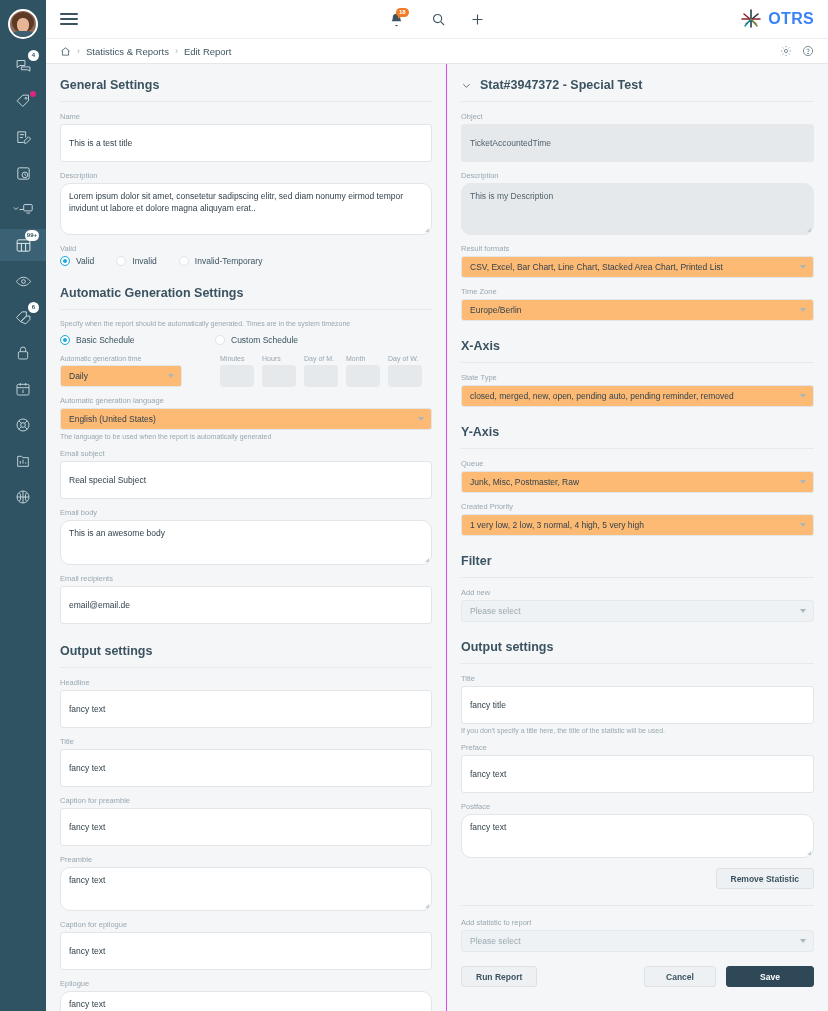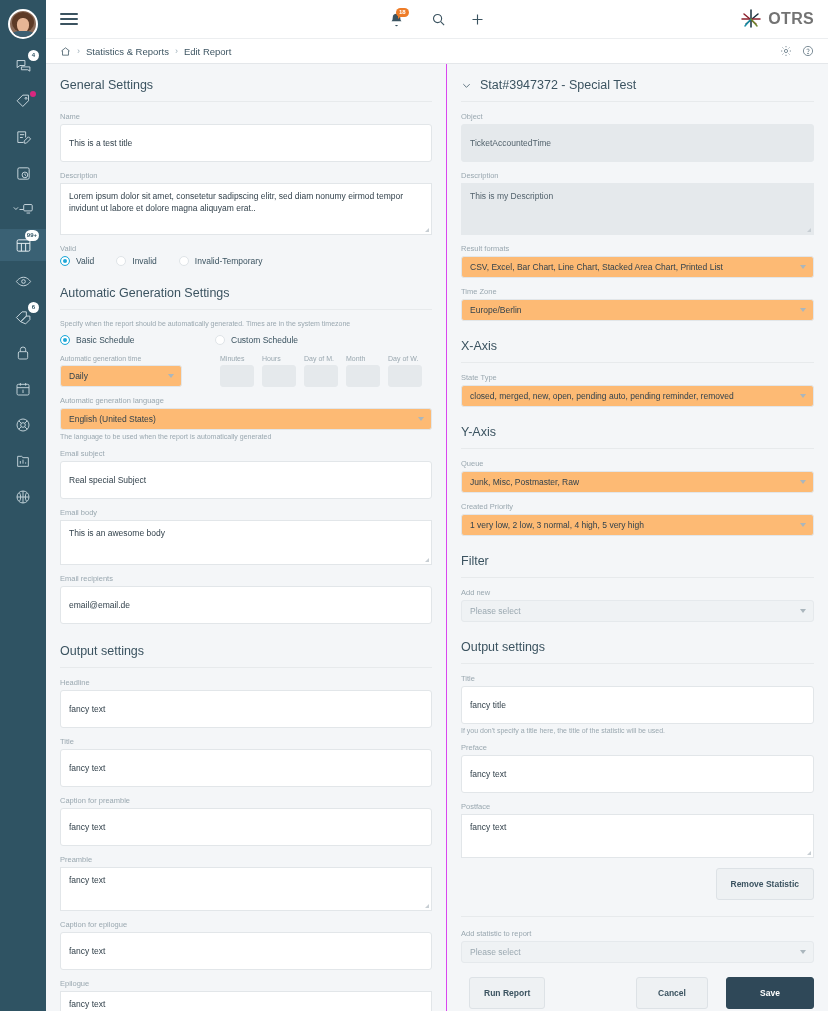--- a/index.html
+++ b/index.html
@@ -78,21 +78,21 @@
     font-size: 6px; font-weight: bold;
     border-radius: 6px; padding: 1px 3px 1px 3px;
     line-height: 7px;
   }
   .bell-badge:after {
     content:""; position:absolute; left:2px; bottom:-2px;
     border-left:3px solid #ee7c28; border-bottom:3px solid transparent;
   }
 
   .otrs-logo { position:absolute; right:14px; display:flex; align-items:center; gap:5px; }
-  .otrs-logo .word { font-size:16px; font-weight:bold; color:#737373; letter-spacing:0.3px; }
+  .otrs-logo .word { font-size:16px; font-weight:bold; color:#3b82f6; letter-spacing:0.3px; }
 
   .breadcrumb-bar {
     height: 26px; background:#ffffff;
     border-top:1px solid #eceef0;
     border-bottom:1px solid #e4e7ea;
     display:flex; align-items:center;
     padding: 0 14px;
     font-size: 9.5px; color:#3f5663;
     flex: 0 0 26px;
     position: relative;
@@ -107,39 +107,39 @@
     overflow: hidden;
   }
   .col {
     padding: 12px 14px 0 14px;
   }
   .col-left { width: 400px; flex:0 0 400px; }
   .col-right { flex:1; border-left:1px solid #d946ef; }
 
   
   h2.section {
-    font-size: 12.5px; font-weight: normal; color: #3b5360;
+    font-size: 12.5px; font-weight: bold; color: #3b5360;
     padding: 2px 0 9px 0;
     border-bottom: 1px solid #e7eaec;
     margin-bottom: 10px;
   }
   h2.section.withchev { display:flex; align-items:center; gap:8px; }
   .field { margin-bottom: 9px; }
   .flabel { font-size: 7.5px; color: #9aa8b0; margin-bottom: 3px; display:block; }
   .fhint { font-size: 7px; color: #9aa8b0; margin-top: 3px; display:block; }
   .finput {
     width: 100%; height: 38px;
     background: #fff; border: 1px solid #e2e6e9; border-radius: 3px;
     font-size: 8.5px; color: #33424c;
     padding: 0 8px; line-height: 20px;
     display: flex; align-items:center;
     font-family: "Liberation Sans", sans-serif;
   }
   .ftext {
-    width:100%; background:#fff; border:1px solid #e2e6e9; border-radius:0;
+    width:100%; background:#fff; border:1px solid #e2e6e9; border-radius:10px;
     font-size:8.5px; color:#33424c; padding:6px 8px; line-height:12px;
     position: relative;
   }
   .ftext:after {
     content:""; position:absolute; right:2px; bottom:2px;
     width:0;height:0;border-style:solid;border-width:0 0 4px 4px;
     border-color:transparent transparent #c7ced3 transparent;
   }
   .ftext.h44 { height:44px; }
   .ftext.h45 { height:45px; }
@@ -175,21 +175,21 @@
   .tg-cell { }
   .tg-cell .flabel { font-size:7px; }
   .tinybox {
     width:34px;height:22px; background:#e5e9ec;
     border:1px solid #e5e9ec; border-radius:3px;
   }
 
   .btn {
     border-radius:3px; font-size:8.5px; font-weight:bold;
     display:inline-flex; align-items:center; justify-content:center;
-    height:32px; padding:0 14px; cursor:pointer;margin-left:8px;
+    height:21px; padding:0 14px; cursor:pointer;
   }
   .btn-light { background:#eef1f3; border:1px solid #dde2e6; color:#3b5360; }
   .btn-dark { background:#2f4858; border:1px solid #2f4858; color:#ffffff; }
 
   .rowend { display:flex; justify-content:flex-end; margin-top:10px; }
   .divider { border-top:1px solid #e7eaec; margin:16px 0 12px 0; }
   .actions { display:flex; align-items:center; margin-top:14px; }
   .actions .spacer { flex:1; }
   .actions .btn { min-width:72px; }
   .actions .btn.run { min-width:72px; }

